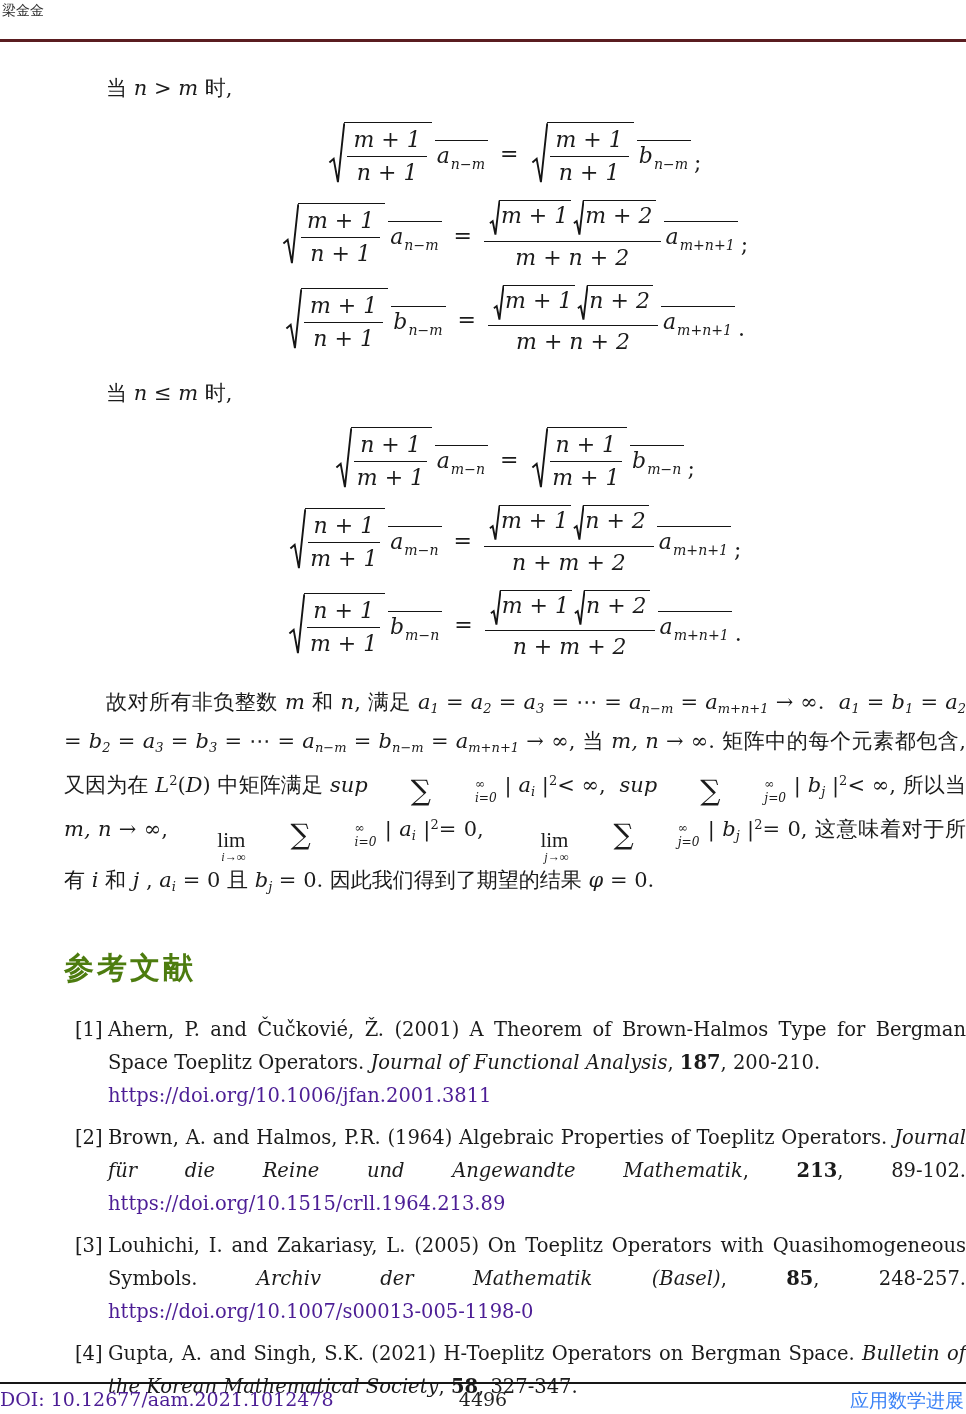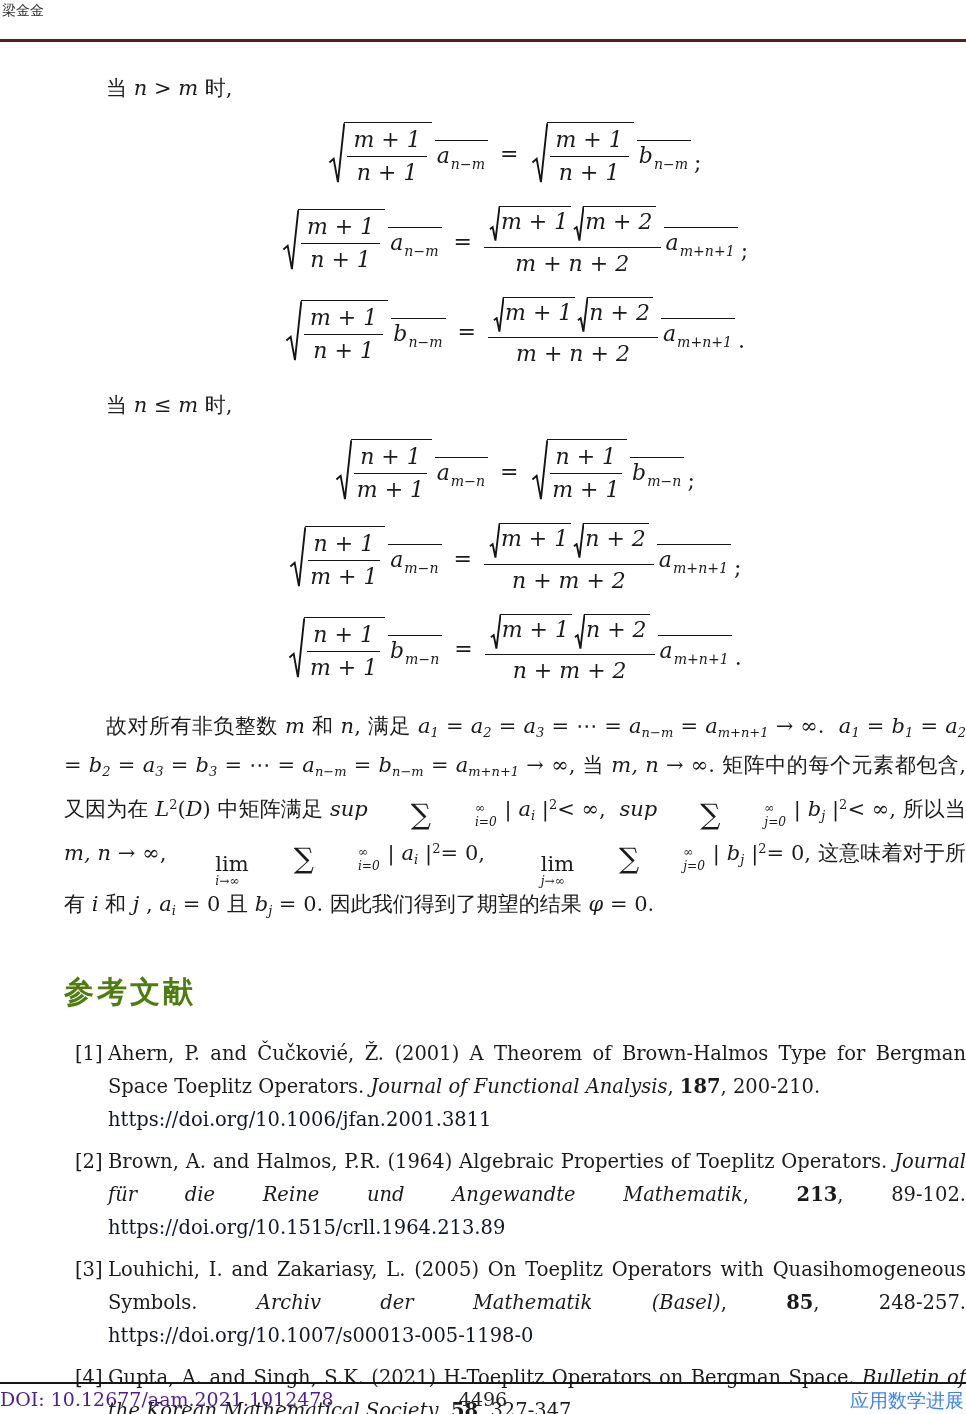--- a/index.html
+++ b/index.html
@@ -10,30 +10,30 @@
   }
   
   .author { position:absolute; top:2px; left:2px; font-size:14px; color:#333; }
   .toprule { position:absolute; top:39px; left:0; width:966px; height:2.5px; background:#5a1d20; }
   
   .content { position:absolute; top:50px; left:0; right:0; padding:24px 0 0 64px; }
   .cond { font-size:21px; margin:0 0 6px 0; padding-left:42px; }
   .sg-t {}
   .sg-i { font-style:italic; }
   .sg-b { font-weight:bold; }
-  .sg-a, a.sg-a { color:#0f172a; text-decoration:none;margin-top:40px; }
+  .sg-a, a.sg-a { color:#4c1d95; text-decoration:none;margin-top:40px; }
   .sg-sb { font-size:0.62em; font-style:italic; vertical-align:-0.3em; letter-spacing:0; }
   .sg-sp { font-size:0.62em; vertical-align:0.55em; }
   .sum { display:inline-flex; align-items:center; vertical-align:-0.35em; margin:0 1px; }
   .sum .sig { font-size:1.35em; line-height:1; }
   .sum .slim { display:inline-flex; flex-direction:column; align-items:flex-start; font-size:0.58em; line-height:1.15; margin-left:2px; font-style:italic; }
-  .limop { display:inline-flex; flex-direction:column; align-items:flex-start; line-height:1.05; vertical-align:-0.5em; margin-right:2px; }
+  .limop { display:inline-flex; flex-direction:column; align-items:flex-end; line-height:1.05; vertical-align:-0.5em; margin-right:2px;font-family:Liberation Serif, serif; }
   .limop .limsub { font-size:0.58em; font-style:italic; }
   
-  .eqgroup { display:flex; flex-direction:column; gap:20px; margin:20px 0 24px 0; }
+  .eqgroup { display:flex; flex-direction:column; gap:14px; margin:20px 0 24px 0; }
   .eqrow { display:flex; justify-content:center; align-items:center; font-size:22px; }
   .frac { display:inline-flex; flex-direction:column; align-items:center; line-height:1.18; font-style:italic; }
   .fnum { border-bottom:1.6px solid #151515; padding:0 6px 3px 6px; white-space:nowrap; }
   .fnum.row2 { display:inline-flex; align-items:flex-end; font-style:normal; padding:0 4px 4px 4px; }
   .fden { padding-top:3px; white-space:nowrap; }
   .sqrt { display:inline-flex; align-items:stretch; }
   .rad { width:17px; display:flex; flex:none; }
   .rad svg { width:100%; height:100%; display:block; }
   .rad path { stroke:#151515; stroke-width:1.9; fill:none; vector-effect:non-scaling-stroke; }
   .sbody { border-top:1.8px solid #151515; padding:4px 5px 0 3px; display:flex; align-items:center; margin-left:-1px; }

